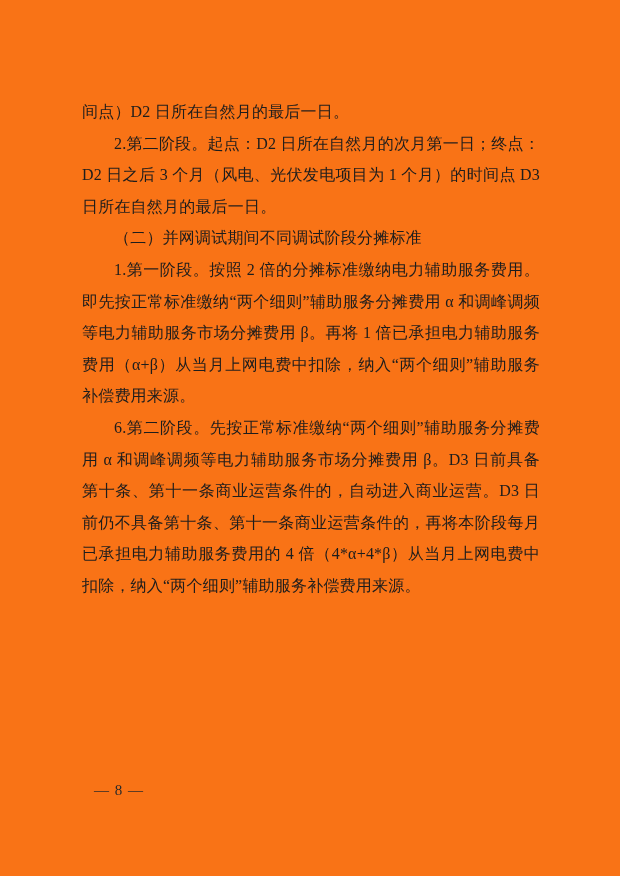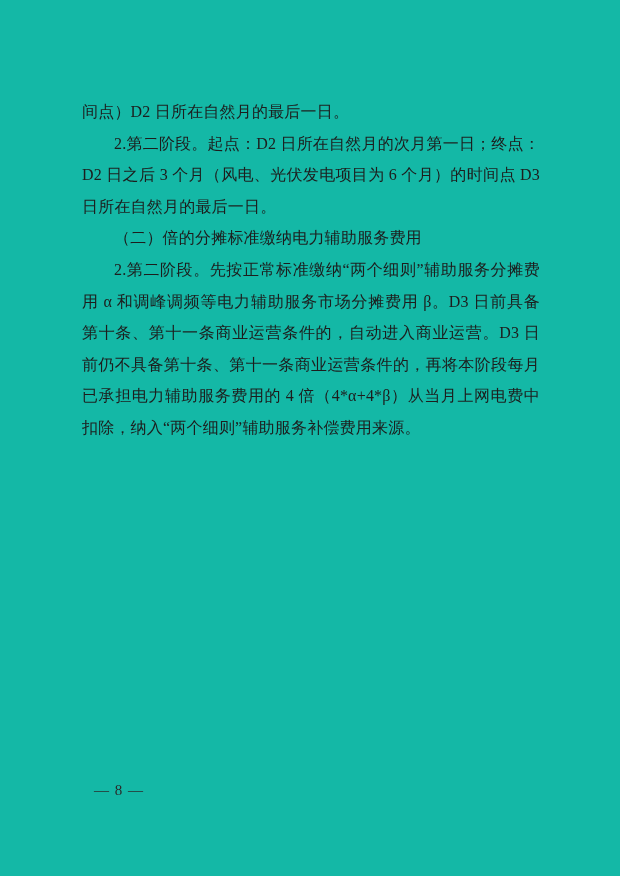--- a/index.html
+++ b/index.html
@@ -4,21 +4,21 @@
 <style>
   html, body {
     margin: 0;
     padding: 0;
     background: #ffffff;
   }
   .page {
     position: relative;
     width: 620px;
     height: 876px;
-    background: #14b8a6;
+    background: #f97316;
     overflow: hidden;
     font-family: "Liberation Serif", "DejaVu Serif", serif;
     color: #1d1d1d;
   }
   .text-block {
     position: absolute;
     left: 82px;
     top: 96px;
     width: 458px;
     font-size: 16px;
@@ -43,18 +43,19 @@
     color: #2a2a2a;
     letter-spacing: 1px;
   }
 </style>
 </head>
 <body>
 
 <div class="page">
   <div class="text-block">
     <p class="para">间点）D2 日所在自然月的最后一日。</p>
-    <p class="para indent">2.第二阶段。起点：D2 日所在自然月的次月第一日；终点：D2 日之后 3 个月（风电、光伏发电项目为 6 个月）的时间点 D3 日所在自然月的最后一日。</p>
-    <p class="para indent">（二）倍的分摊标准缴纳电力辅助服务费用</p>
-    <p class="para indent">2.第二阶段。先按正常标准缴纳“两个细则”辅助服务分摊费用 α 和调峰调频等电力辅助服务市场分摊费用 β。D3 日前具备第十条、第十一条商业运营条件的，自动进入商业运营。D3 日前仍不具备第十条、第十一条商业运营条件的，再将本阶段每月已承担电力辅助服务费用的 4 倍（4*α+4*β）从当月上网电费中扣除，纳入“两个细则”辅助服务补偿费用来源。</p>
+    <p class="para indent">2.第二阶段。起点：D2 日所在自然月的次月第一日；终点：D2 日之后 3 个月（风电、光伏发电项目为 1 个月）的时间点 D3 日所在自然月的最后一日。</p>
+    <p class="para indent">（二）并网调试期间不同调试阶段分摊标准</p>
+    <p class="para indent">1.第一阶段。按照 2 倍的分摊标准缴纳电力辅助服务费用。即先按正常标准缴纳“两个细则”辅助服务分摊费用 α 和调峰调频等电力辅助服务市场分摊费用 β。再将 1 倍已承担电力辅助服务费用（α+β）从当月上网电费中扣除，纳入“两个细则”辅助服务补偿费用来源。</p>
+    <p class="para indent">6.第二阶段。先按正常标准缴纳“两个细则”辅助服务分摊费用 α 和调峰调频等电力辅助服务市场分摊费用 β。D3 日前具备第十条、第十一条商业运营条件的，自动进入商业运营。D3 日前仍不具备第十条、第十一条商业运营条件的，再将本阶段每月已承担电力辅助服务费用的 4 倍（4*α+4*β）从当月上网电费中扣除，纳入“两个细则”辅助服务补偿费用来源。</p>
   </div>
   <div class="page-footer">— 8 —</div>
 </div>
 
 </body></html>

